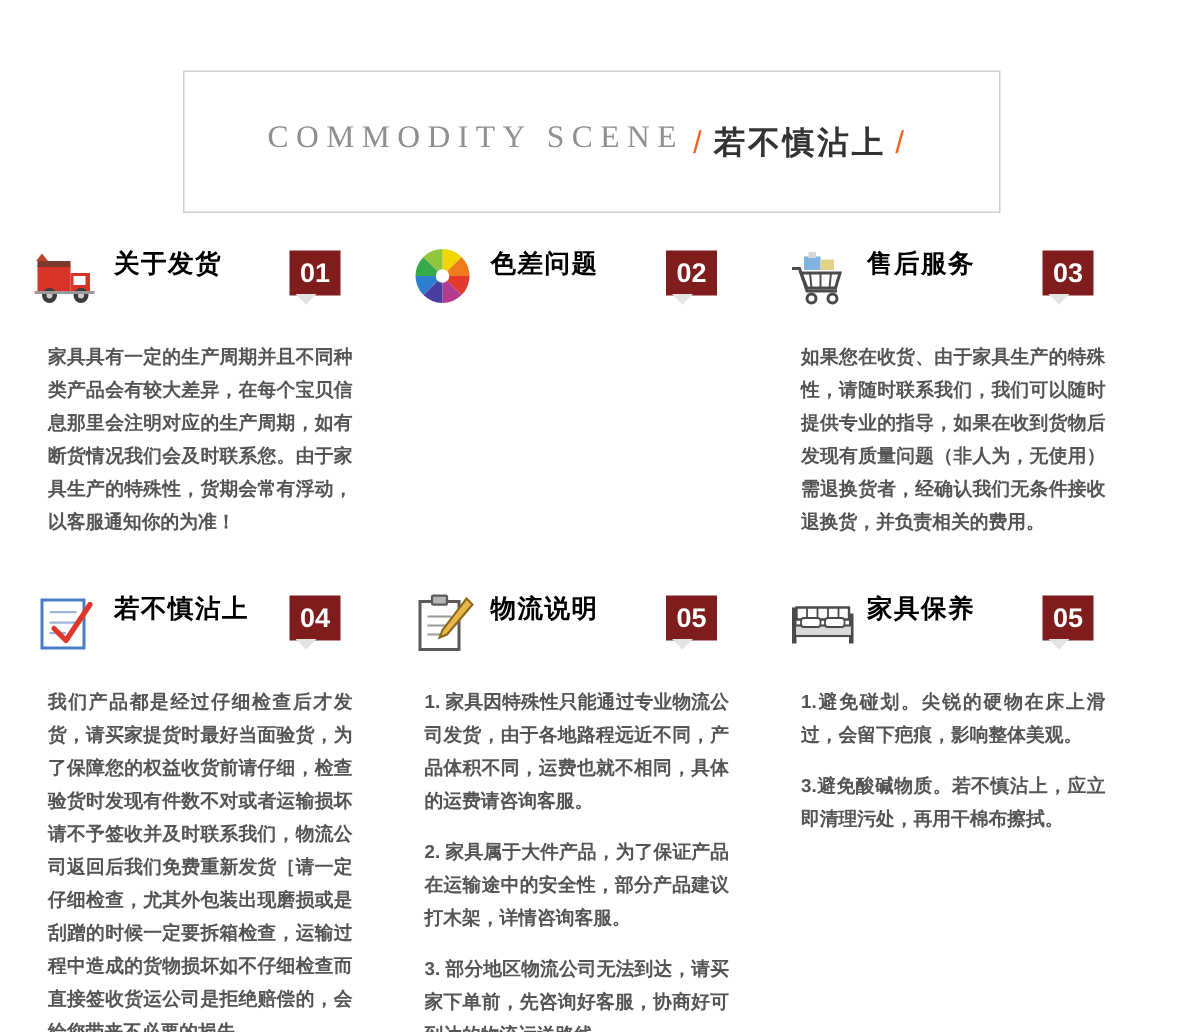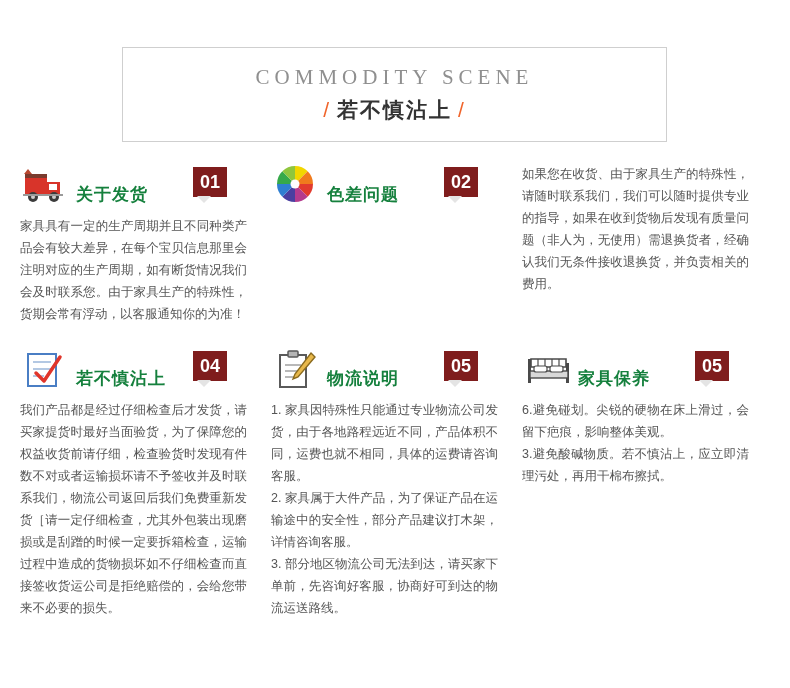--- a/index.html
+++ b/index.html
@@ -23,21 +23,20 @@
   
   .header {
     position: absolute;
     left: 122px;
     top: 47px;
     width: 545px;
     height: 95px;
     border: 1px solid #cfcfcf;
     box-sizing: border-box;
     display: flex;
-    flex-direction: column;
     align-items: center;
     justify-content: center;
   }
   .header-en {
     font-size: 21px;
     letter-spacing: 5px;
     color: #8f8f8f;
     font-family: "Liberation Serif", "DejaVu Serif", serif;
     margin-bottom: 6px;
   }
@@ -75,24 +74,24 @@
   .icon-box {
     position: absolute;
     left: 4px;
     top: 0;
     width: 48px;
     height: 46px;
   }
   .cell-title {
     position: absolute;
     left: 58px;
-    top: 20px;
+    top: 1px;
     font-size: 17px;
     font-weight: bold;
-    color: #15803d;
+    color: #000000;
     letter-spacing: 1px;
   }
   .num-badge {
     position: absolute;
     right: 20px;
     top: 4px;
     width: 34px;
     height: 30px;
     background: #7f1d1d;
     color: #ffffff;
@@ -114,21 +113,22 @@
     border-top: 7px solid #e4e4e4;
   }
   .cell-body {
     font-size: 12.5px;
     line-height: 22px;
     color: #555555;
     text-align: justify;
     padding-left: 2px;
   }
   .cell-body p {
-    margin: 0;
+    margin: 12px;
+    font-weight: bold;
   }
 
   
   svg { display: block; }
 </style>
 </head>
 <body>
 
 <div class="page">
 
@@ -181,20 +181,38 @@
               <circle cx="0" cy="0" r="4.5" fill="#ffffff"></circle>
             </g>
           </svg>
         </div>
         <div class="cell-title">色差问题</div>
         <div class="num-badge">02</div>
       </div>
     </div>
 
     <div class="cell">
+      <div class="cell-head">
+        <div class="icon-box">
+          <svg width="48" height="46" viewBox="0 0 48 46">
+            <rect x="12" y="8" width="11" height="9" fill="#7fb3e0"></rect>
+            <rect x="23" y="10" width="9" height="7" fill="#e3d38a"></rect>
+            <rect x="15" y="5" width="5" height="4" fill="#d8d8d8"></rect>
+            <path d="M4 16 L9 16 L14 31 L34 31" fill="none" stroke="#4a4a4a" stroke-width="2"></path>
+            <path d="M10 19 L36 19 L33 29 L14 29 Z" fill="none" stroke="#4a4a4a" stroke-width="2"></path>
+            <line x1="16" y1="19" x2="17" y2="29" stroke="#4a4a4a" stroke-width="1.3"></line>
+            <line x1="23" y1="19" x2="23" y2="29" stroke="#4a4a4a" stroke-width="1.3"></line>
+            <line x1="30" y1="19" x2="29" y2="29" stroke="#4a4a4a" stroke-width="1.3"></line>
+            <circle cx="17" cy="36" r="3" fill="none" stroke="#4a4a4a" stroke-width="2"></circle>
+            <circle cx="31" cy="36" r="3" fill="none" stroke="#4a4a4a" stroke-width="2"></circle>
+          </svg>
+        </div>
+        <div class="cell-title">售后服务</div>
+        <div class="num-badge">03</div>
+      </div>
       <div class="cell-body">
         <p>如果您在收货、由于家具生产的特殊性，请随时联系我们，我们可以随时提供专业的指导，如果在收到货物后发现有质量问题（非人为，无使用）需退换货者，经确认我们无条件接收退换货，并负责相关的费用。</p>
       </div>
     </div>
 
     <div class="cell">
       <div class="cell-head">
         <div class="icon-box">
           <svg width="48" height="46" viewBox="0 0 48 46">
             <rect x="6" y="7" width="28" height="32" fill="none" stroke="#4a7ec4" stroke-width="2"></rect>
@@ -247,19 +265,19 @@
             <line x1="35" y1="12" x2="35" y2="20" stroke="#4a4a4a" stroke-width="1.2"></line>
             <rect x="6" y="24" width="38" height="7" fill="#d9d9d9" stroke="#4a4a4a" stroke-width="1.4"></rect>
             <rect x="10" y="19" width="13" height="6" rx="2" fill="#ffffff" stroke="#4a4a4a" stroke-width="1.2"></rect>
             <rect x="26" y="19" width="13" height="6" rx="2" fill="#ffffff" stroke="#4a4a4a" stroke-width="1.2"></rect>
           </svg>
         </div>
         <div class="cell-title">家具保养</div>
         <div class="num-badge">05</div>
       </div>
       <div class="cell-body">
-        <p>6.避免碰划。尖锐的硬物在床上滑过，会留下疤痕，影响整体美观。</p>
+        <p>1.避免碰划。尖锐的硬物在床上滑过，会留下疤痕，影响整体美观。</p>
         <p>3.避免酸碱物质。若不慎沾上，应立即清理污处，再用干棉布擦拭。</p>
       </div>
     </div>
 
   </div>
 </div>
 
 </body></html>

